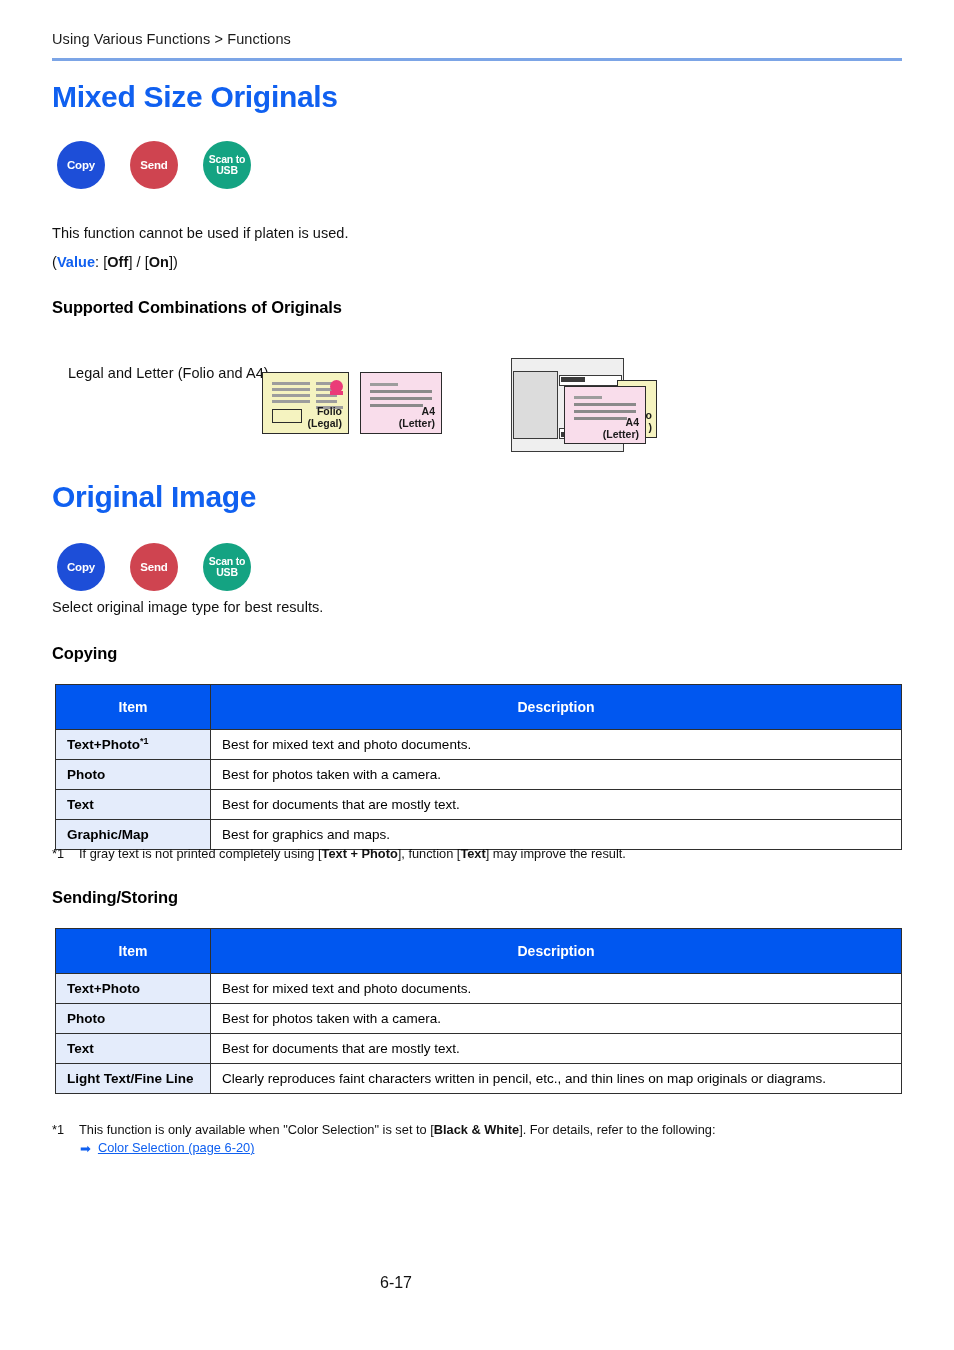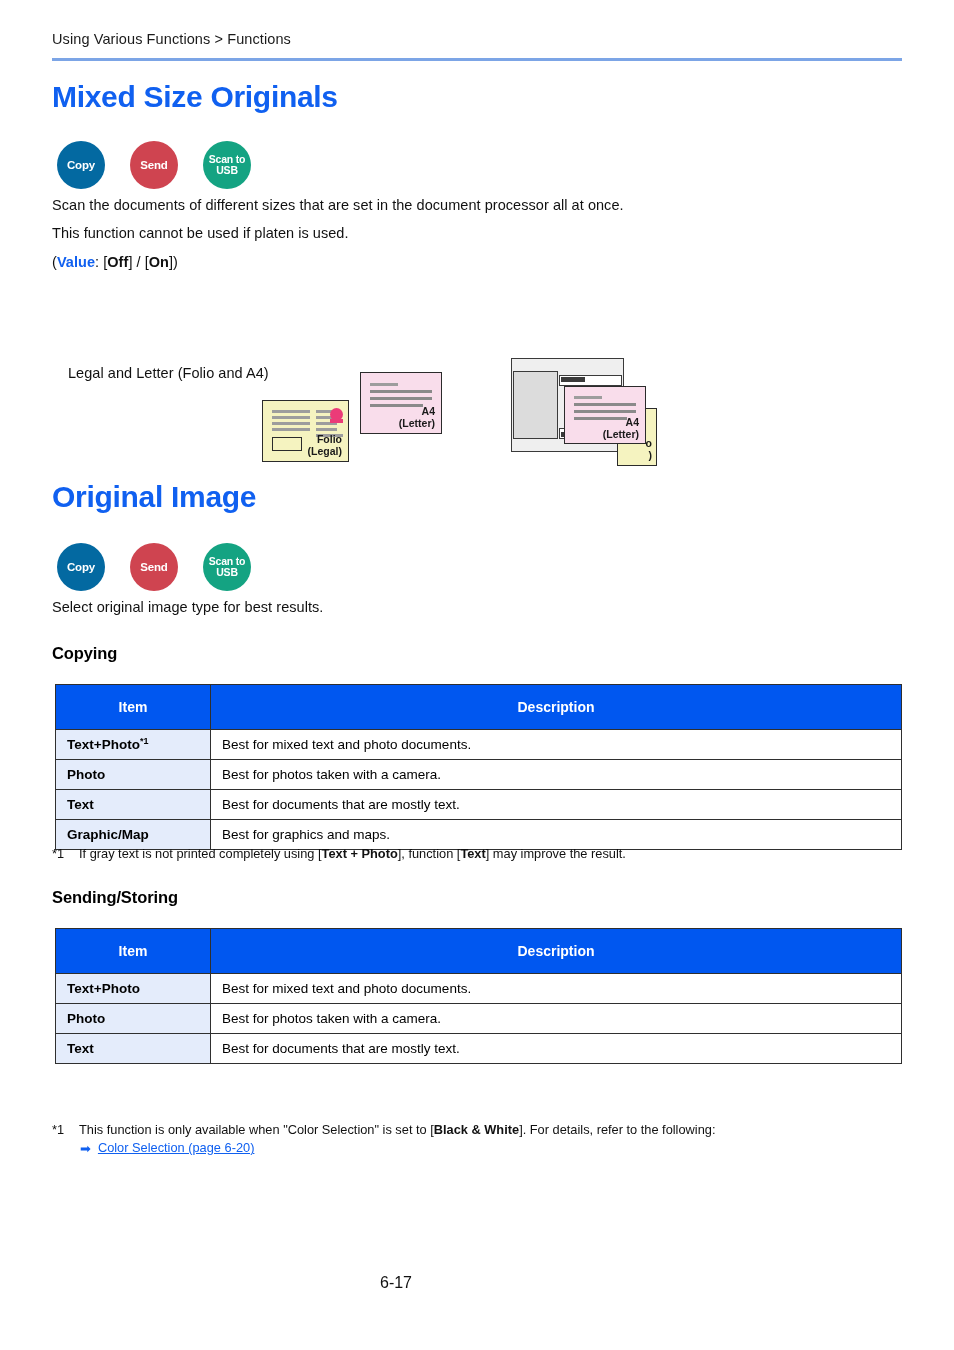--- a/index.html
+++ b/index.html
@@ -85,37 +85,37 @@
     color: #ffffff;
     font-size: 11.5px;
     font-weight: bold;
     display: flex;
     align-items: center;
     justify-content: center;
     text-align: center;
     line-height: 1.05;
     letter-spacing: -0.2px;
   }
-  .badge.copy { background: #0369a1; left: 0; }
+  .badge.copy { background: #1d4ed8; left: 0; }
   .badge.send { background: #cf4450; left: 73px; }
   .badge.scan { background: #14a382; left: 146px; font-size: 10.5px; }
 
   
   .value-word { color: #1060f0; font-weight: bold; }
   .b { font-weight: bold; }
 
   
   .illus { position: absolute; }
 
   .sheet {
     position: absolute;
     border: 1.6px solid #2b2b2b;
     box-sizing: border-box;
   }
-  .sheet.folio { background: #f5f3c0; margin-top: 28px; }
+  .sheet.folio { background: #f5f3c0; }
   .sheet.a4    { background: #f9ddeb; }
 
   .sheet-label {
     position: absolute;
     right: 6px;
     font-size: 10.5px;
     font-weight: bold;
     text-align: right;
     color: #1a1a1a;
     line-height: 1.15;
@@ -269,27 +269,27 @@
       <span>Send</span>
     </div>
     <div class="badge scan">
       <span>
         <span>Scan to</span><br>
         <span>USB</span>
       </span>
     </div>
   </div>
 
-  <div class="body-text" style="left:52px; top:197px;">Scan the documents of different sizes that are set in the document processor all at once.</div>
   <div class="body-text" style="left:52px; top:225px;">This function cannot be used if platen is used.</div>
 
   <div class="body-text" style="left:52px; top:254px;">
     <span>(</span><span class="value-word">Value</span><span>: [</span><span class="b">Off</span><span>] / [</span><span class="b">On</span><span>])</span>
   </div>
 
+  <div class="h2-title" style="left:52px; top:298px;">Supported Combinations of Originals</div>
 
   <div class="body-text" style="left:68px; top:334px;margin-top:31px;">Legal and Letter (Folio and A4)</div>
 
   <div class="illus">
 
     <div class="sheet folio" style="left:262px; top:372px; width:87px; height:62px;">
       <div class="ln" style="left:9px;  top:9px;  width:38px;"></div>
       <div class="ln" style="left:9px;  top:15px; width:38px;"></div>
       <div class="ln" style="left:9px;  top:21px; width:38px;"></div>
       <div class="ln" style="left:9px;  top:27px; width:38px;"></div>
@@ -426,20 +426,24 @@
         <td class="desc-cell">Best for mixed text and photo documents.</td>
       </tr>
       <tr>
         <td class="item-cell"><span>Photo</span><sup class="fn"></sup></td>
         <td class="desc-cell">Best for photos taken with a camera.</td>
       </tr>
       <tr>
         <td class="item-cell"><span>Text</span><sup class="fn"></sup></td>
         <td class="desc-cell">Best for documents that are mostly text.</td>
       </tr>
+      <tr>
+        <td class="item-cell"><span>Light Text/Fine Line</span><sup class="fn"></sup></td>
+        <td class="desc-cell">Clearly reproduces faint characters written in pencil, etc., and thin lines on map originals or diagrams.</td>
+      </tr>
     </tbody>
   </table>
 
   <div class="footnote" style="left:52px; top:1122px;">
     <span class="marker">*1</span><span>This function is only available when "Color Selection" is set to [</span><span class="b">Black &amp; White</span><span>]. For details, refer to the following:</span>
   </div>
 
   <div class="linkline" style="left:80px; top:1140px;">
     <span class="arrow-icon">➡</span><span class="doclink">Color Selection (page 6-20)</span>
   </div>

